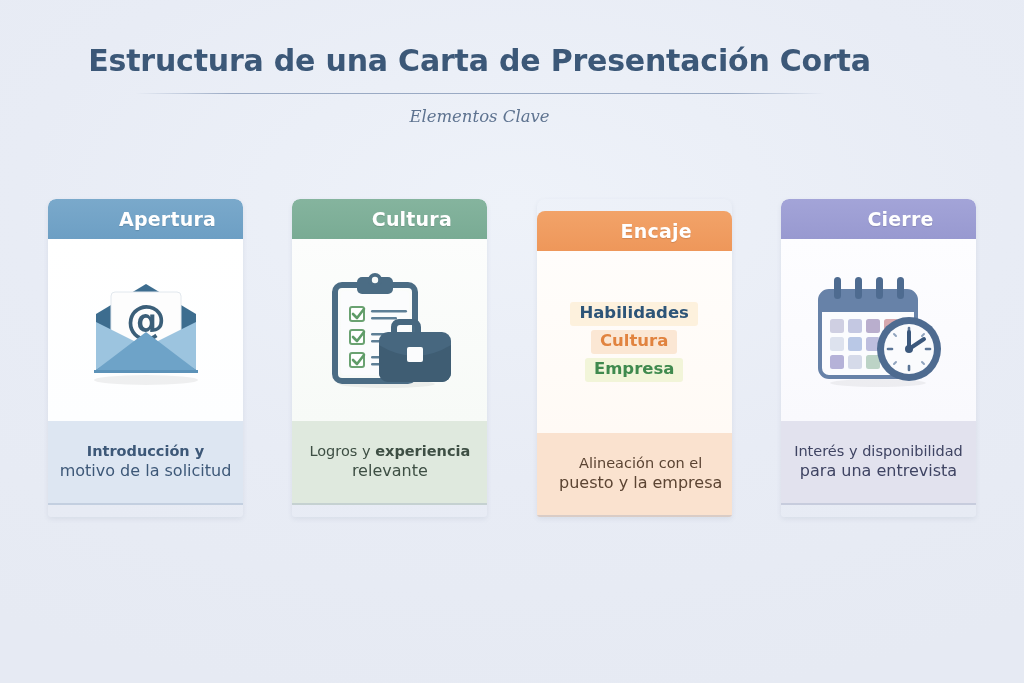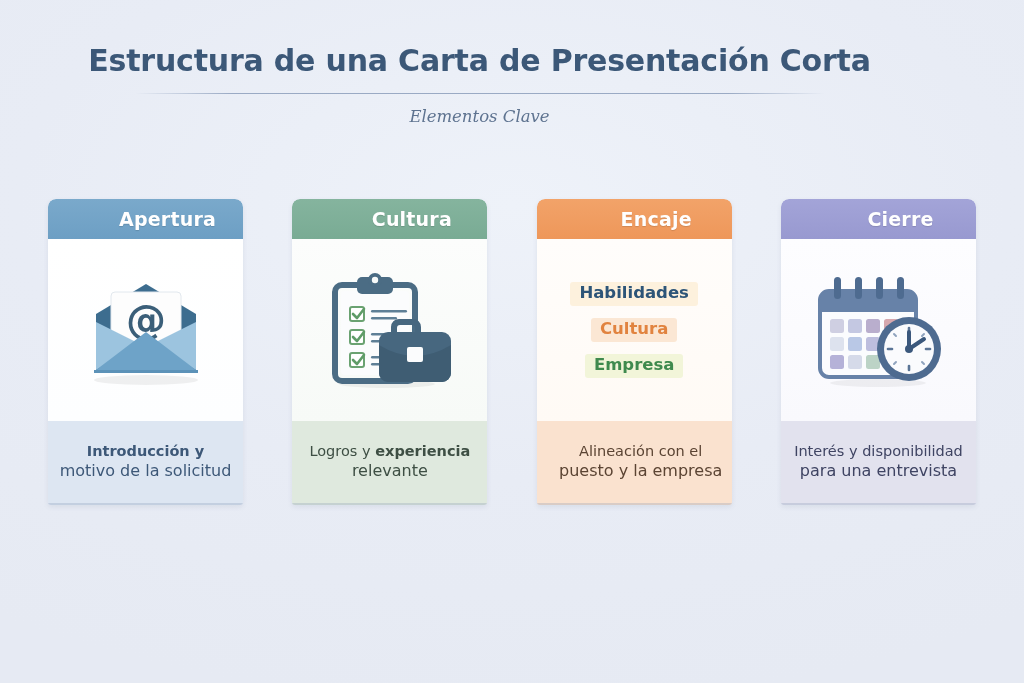--- a/index.html
+++ b/index.html
@@ -111,35 +111,35 @@
 
   
   .c-green .card-header { background: linear-gradient(to bottom, #85b49e 0%, #79ab94 100%); }
   .c-green .card-body   { background: linear-gradient(to bottom, #fcfdfc 0%, #f7faf7 100%); }
   .c-green .card-footer { background: #dfe9de; color: #3e4f44; }
   .c-green .cap-line1 { font-weight: normal; }
   .c-green .cap-line2 { font-weight: normal; }
   .c-green .cap-strong { font-weight: bold; }
 
   
-  .c-orange .card-header { background: linear-gradient(to bottom, #f2a369 0%, #ee975a 100%); }
+  .c-orange .card-header { background: linear-gradient(to bottom, #f2a369 0%, #ee975a 100%); margin-top: 12px; }
   .c-orange .card-body   { background: linear-gradient(to bottom, #fffdfb 0%, #fffaf5 100%); }
   .c-orange .card-footer { background: #fae2cf; color: #5b4433; padding-left: 21px; }
 
   
   .c-purple .card-header { background: linear-gradient(to bottom, #a3a4d8 0%, #9899d0 100%); text-align: center; }
   .c-purple .card-body   { background: linear-gradient(to bottom, #fdfdff 0%, #f9f9fd 100%); }
   .c-purple .card-footer { background: #e2e2ee; color: #3f4463; }
 
   
   .tags {
     display: flex;
     flex-direction: column;
     align-items: center;
-    gap: 12px;
+    gap: 4px;
     text-align: center;
   }
   .tag {
     font-size: 16.5px;
     font-weight: bold;
     padding: 2px 9px 3px 9px;
     border-radius: 3px;
     line-height: 1.15;
   }
   .tag-skills  { color: #2d5578; background: #fdf1dd; }

